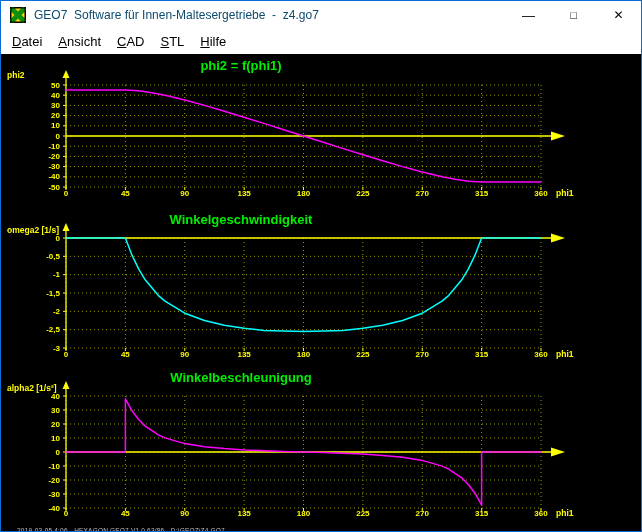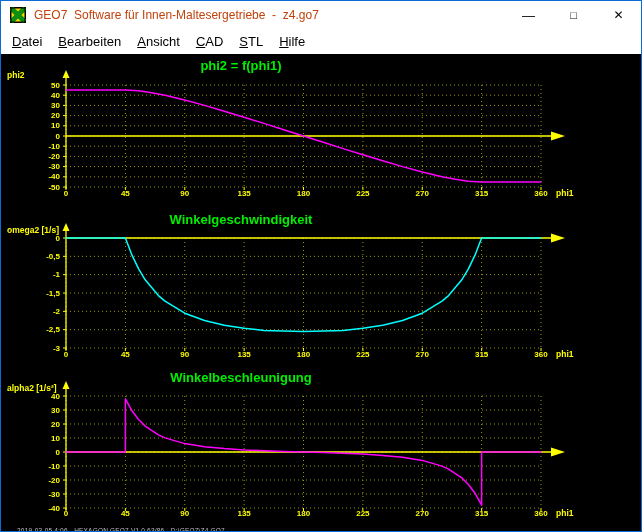--- a/index.html
+++ b/index.html
@@ -8,21 +8,21 @@
     width:642px;height:532px;
     border:1px solid #0a6cd6;
     background:#000;
     font-family:"Liberation Sans", sans-serif;
     position:relative;overflow:hidden;
   }
   .titlebar{
     height:28px;background:#ffffff;display:flex;align-items:center;
     padding-left:9px;position:relative;
   }
-  .titlebar .title{font-size:12px;color:#c2410c;margin-left:8px;white-space:pre;}
+  .titlebar .title{font-size:12px;color:#0c4a6e;margin-left:8px;white-space:pre;}
   .appicon{width:16px;height:16px;display:inline-block;flex:0 0 16px;}
   .winbtns{position:absolute;right:0;top:0;height:28px;display:flex;}
   .winbtn{width:45px;height:28px;display:flex;align-items:center;justify-content:center;
     color:#000;font-size:11px;line-height:1;}
   .winbtn.min{font-size:13px;}
   .winbtn.close{font-size:12px;}
   .menubar{
     height:25px;background:#ffffff;display:flex;align-items:center;
     padding-left:3px;font-size:13px;color:#000;
   }
@@ -59,21 +59,20 @@
         <span>□</span>
       </div>
       <div class="winbtn close">
         <span>✕</span>
       </div>
     </div>
   </div>
 
   <div class="menubar" id="menubar">
       <span class="menuitem"><u>D</u>atei</span>
-      <span class="menuitem"><u>B</u>earbeiten</span>
       <span class="menuitem"><u>A</u>nsicht</span>
       <span class="menuitem"><u>C</u>AD</span>
       <span class="menuitem"><u>S</u>TL</span>
       <span class="menuitem"><u>H</u>ilfe</span>
     </div>
 
   <div class="canvas">
     <svg id="charts" width="640" height="477">
         <g>
           <line x1="65" y1="31" x2="540" y2="31" stroke="#9a9a00" stroke-width="1" stroke-dasharray="1 3"></line>

